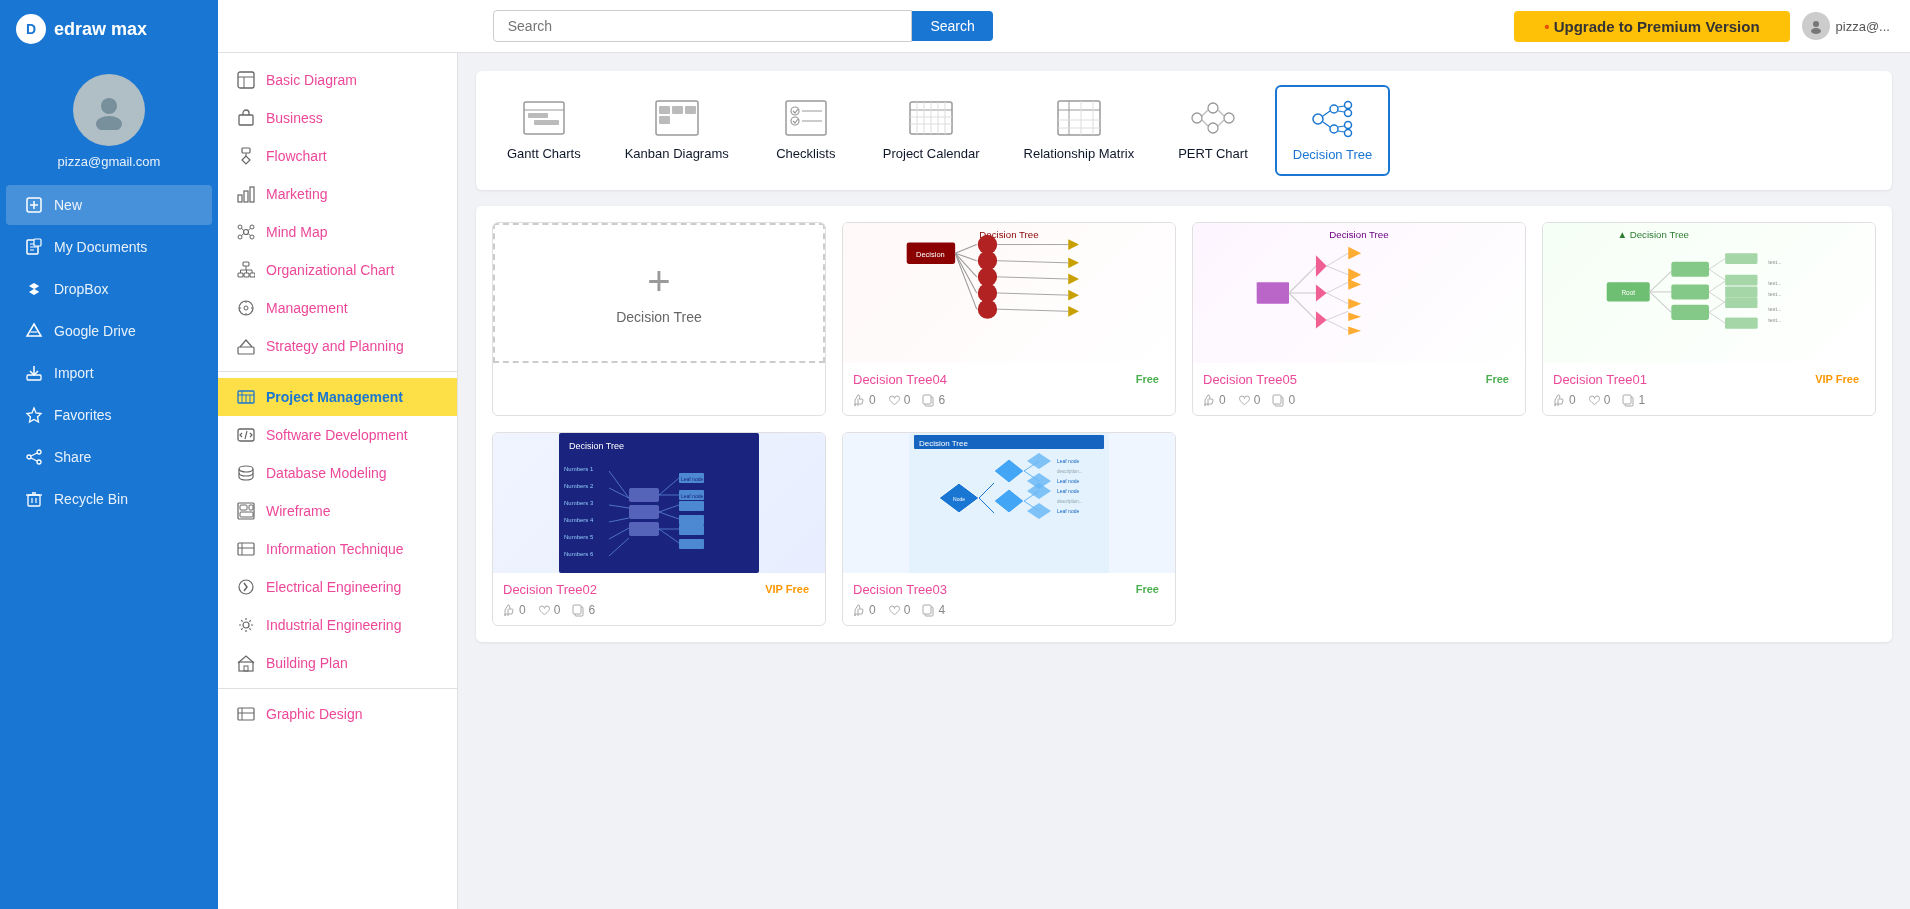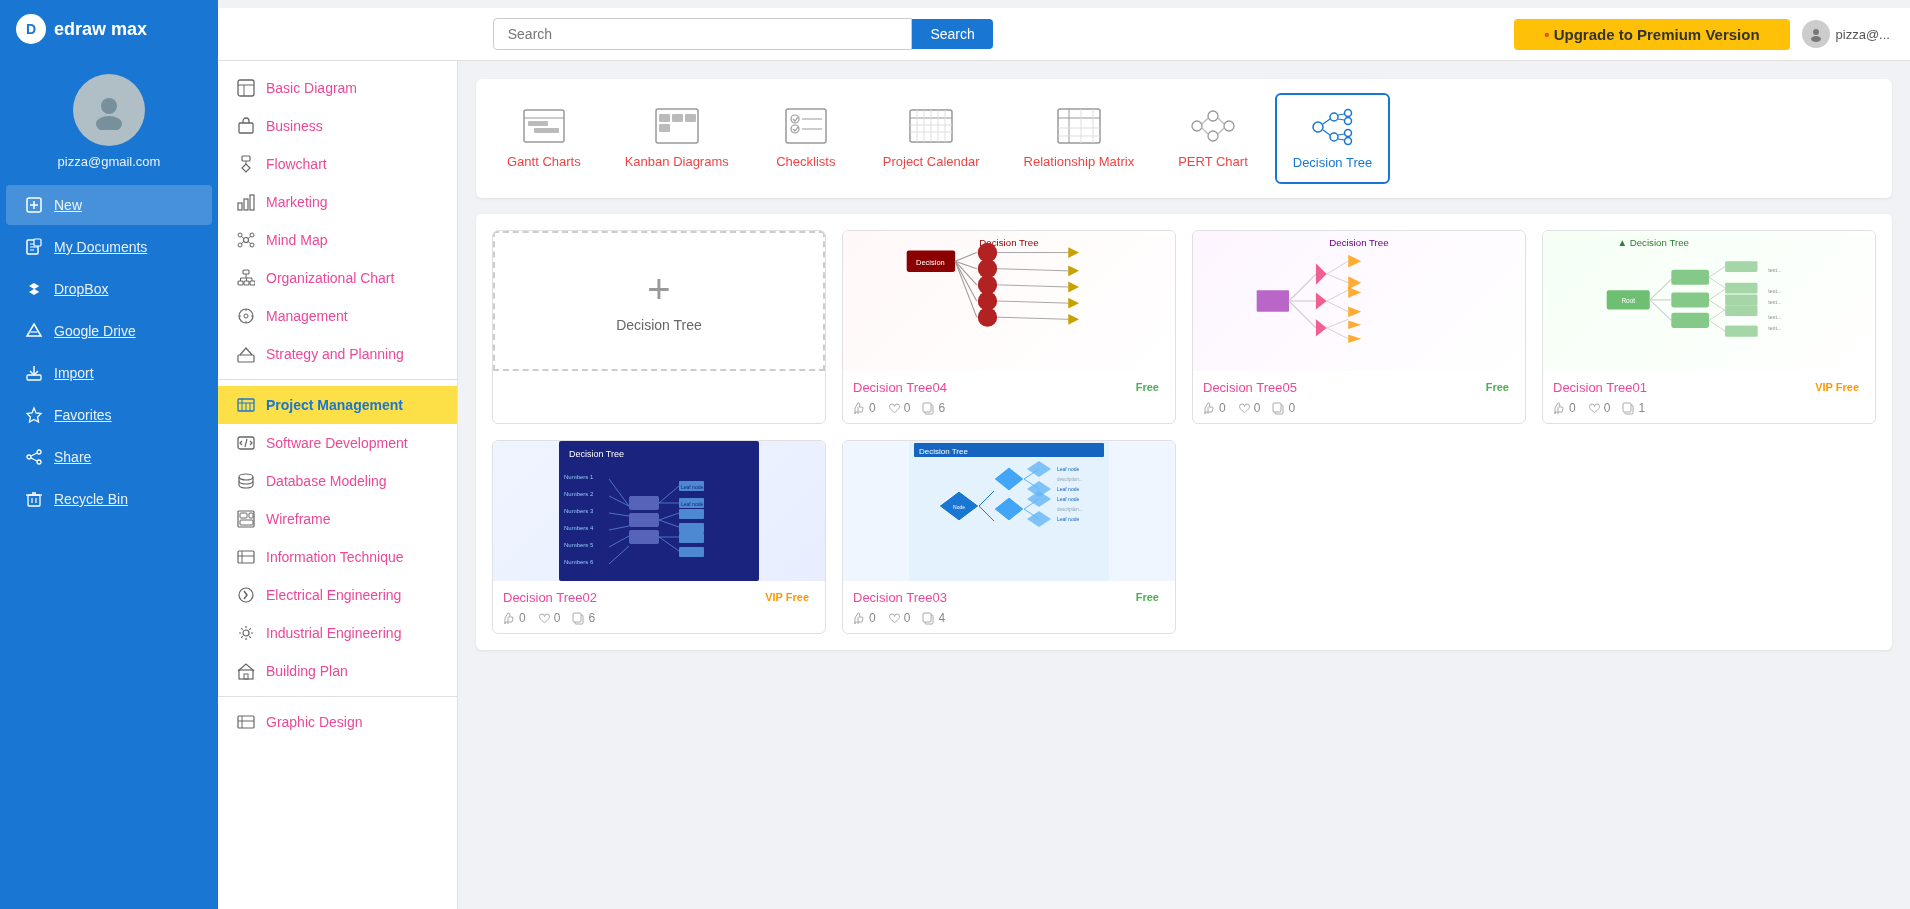--- a/index.html
+++ b/index.html
@@ -40,32 +40,31 @@
       background: #b0bec5; display: flex; align-items: center; justify-content: center;
       margin-bottom: 8px;
     }
     .avatar-circle svg { width: 40px; height: 40px; }
     .user-email { font-size: 13px; color: rgba(255,255,255,0.9); }
 
     .sidebar-nav { display: flex; flex-direction: column; gap: 2px; padding: 4px 0; }
     .sidebar-nav-item {
       display: flex; align-items: center; gap: 10px;
       padding: 10px 18px; cursor: pointer; color: rgba(255,255,255,0.9);
-      font-size: 14px; font-weight: 500; border-radius: 4px; margin: 0 6px; text-decoration: underline;
+      font-size: 14px; font-weight: 500; border-radius: 4px; margin: 0 6px;
     }
     .sidebar-nav-item.active { background: rgba(255,255,255,0.2); }
     .sidebar-icon { width: 20px; height: 20px; display: flex; align-items: center; justify-content: center; }
 
     
     #main {
       flex: 1;
       display: flex;
       flex-direction: column;
       overflow: hidden;
-      margin-top: 8px;
     }
 
     
     #header {
       background: white;
       padding: 10px 20px;
       display: flex;
       align-items: center;
       gap: 12px;
       border-bottom: 1px solid #e0e0e0;
@@ -124,21 +123,21 @@
     
     .category-tabs {
       display: flex; gap: 10px; flex-wrap: nowrap; overflow-x: auto;
       background: white; border-radius: 6px; padding: 14px;
       margin-bottom: 16px; box-shadow: 0 1px 3px rgba(0,0,0,0.08);
     }
     .cat-tab {
       display: flex; flex-direction: column; align-items: center;
       padding: 12px 16px; cursor: pointer; border-radius: 6px;
       border: 1px solid transparent; min-width: 100px; gap: 8px;
-      font-size: 13px; color: #ef4444; background: white;
+      font-size: 13px; color: #0f172a; background: white;
       transition: border-color 0.2s;
     }
     .cat-tab.active { border: 2px solid #1976d2; color: #1976d2; }
     .cat-tab-icon { width: 48px; height: 40px; display: flex; align-items: center; justify-content: center; }
 
     
     .templates-section {
       background: white; border-radius: 6px; padding: 16px;
       box-shadow: 0 1px 3px rgba(0,0,0,0.08);
     }

